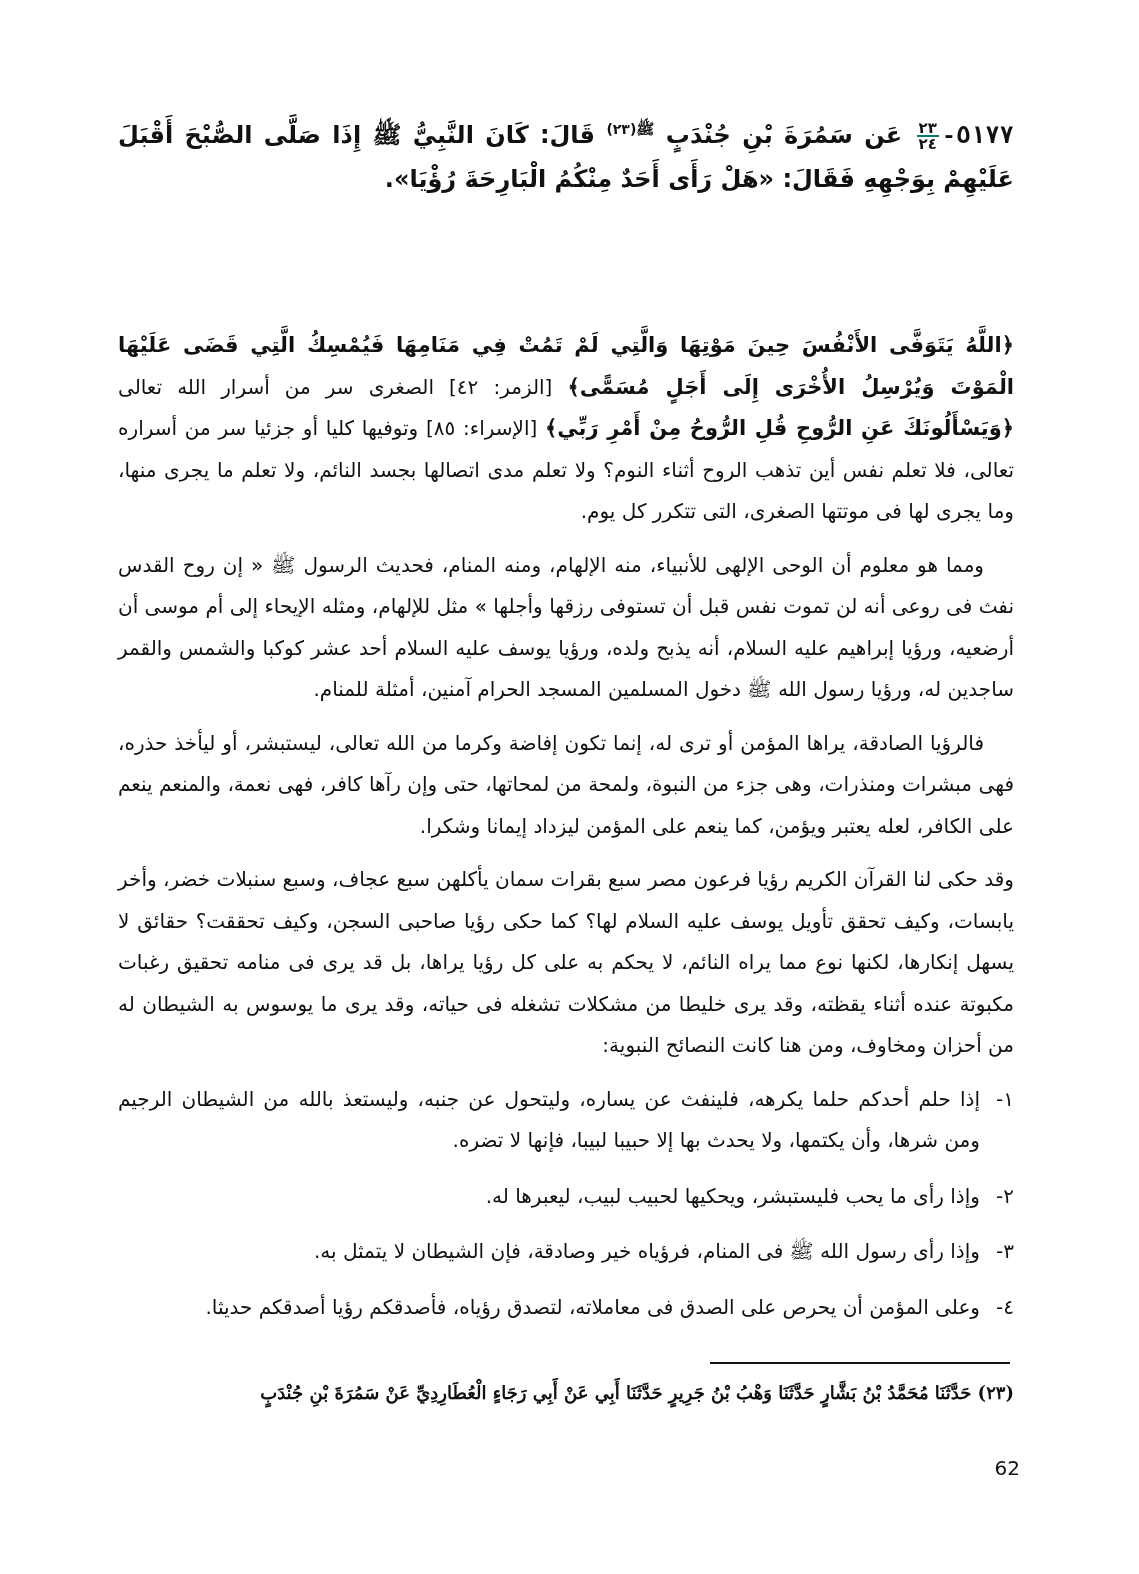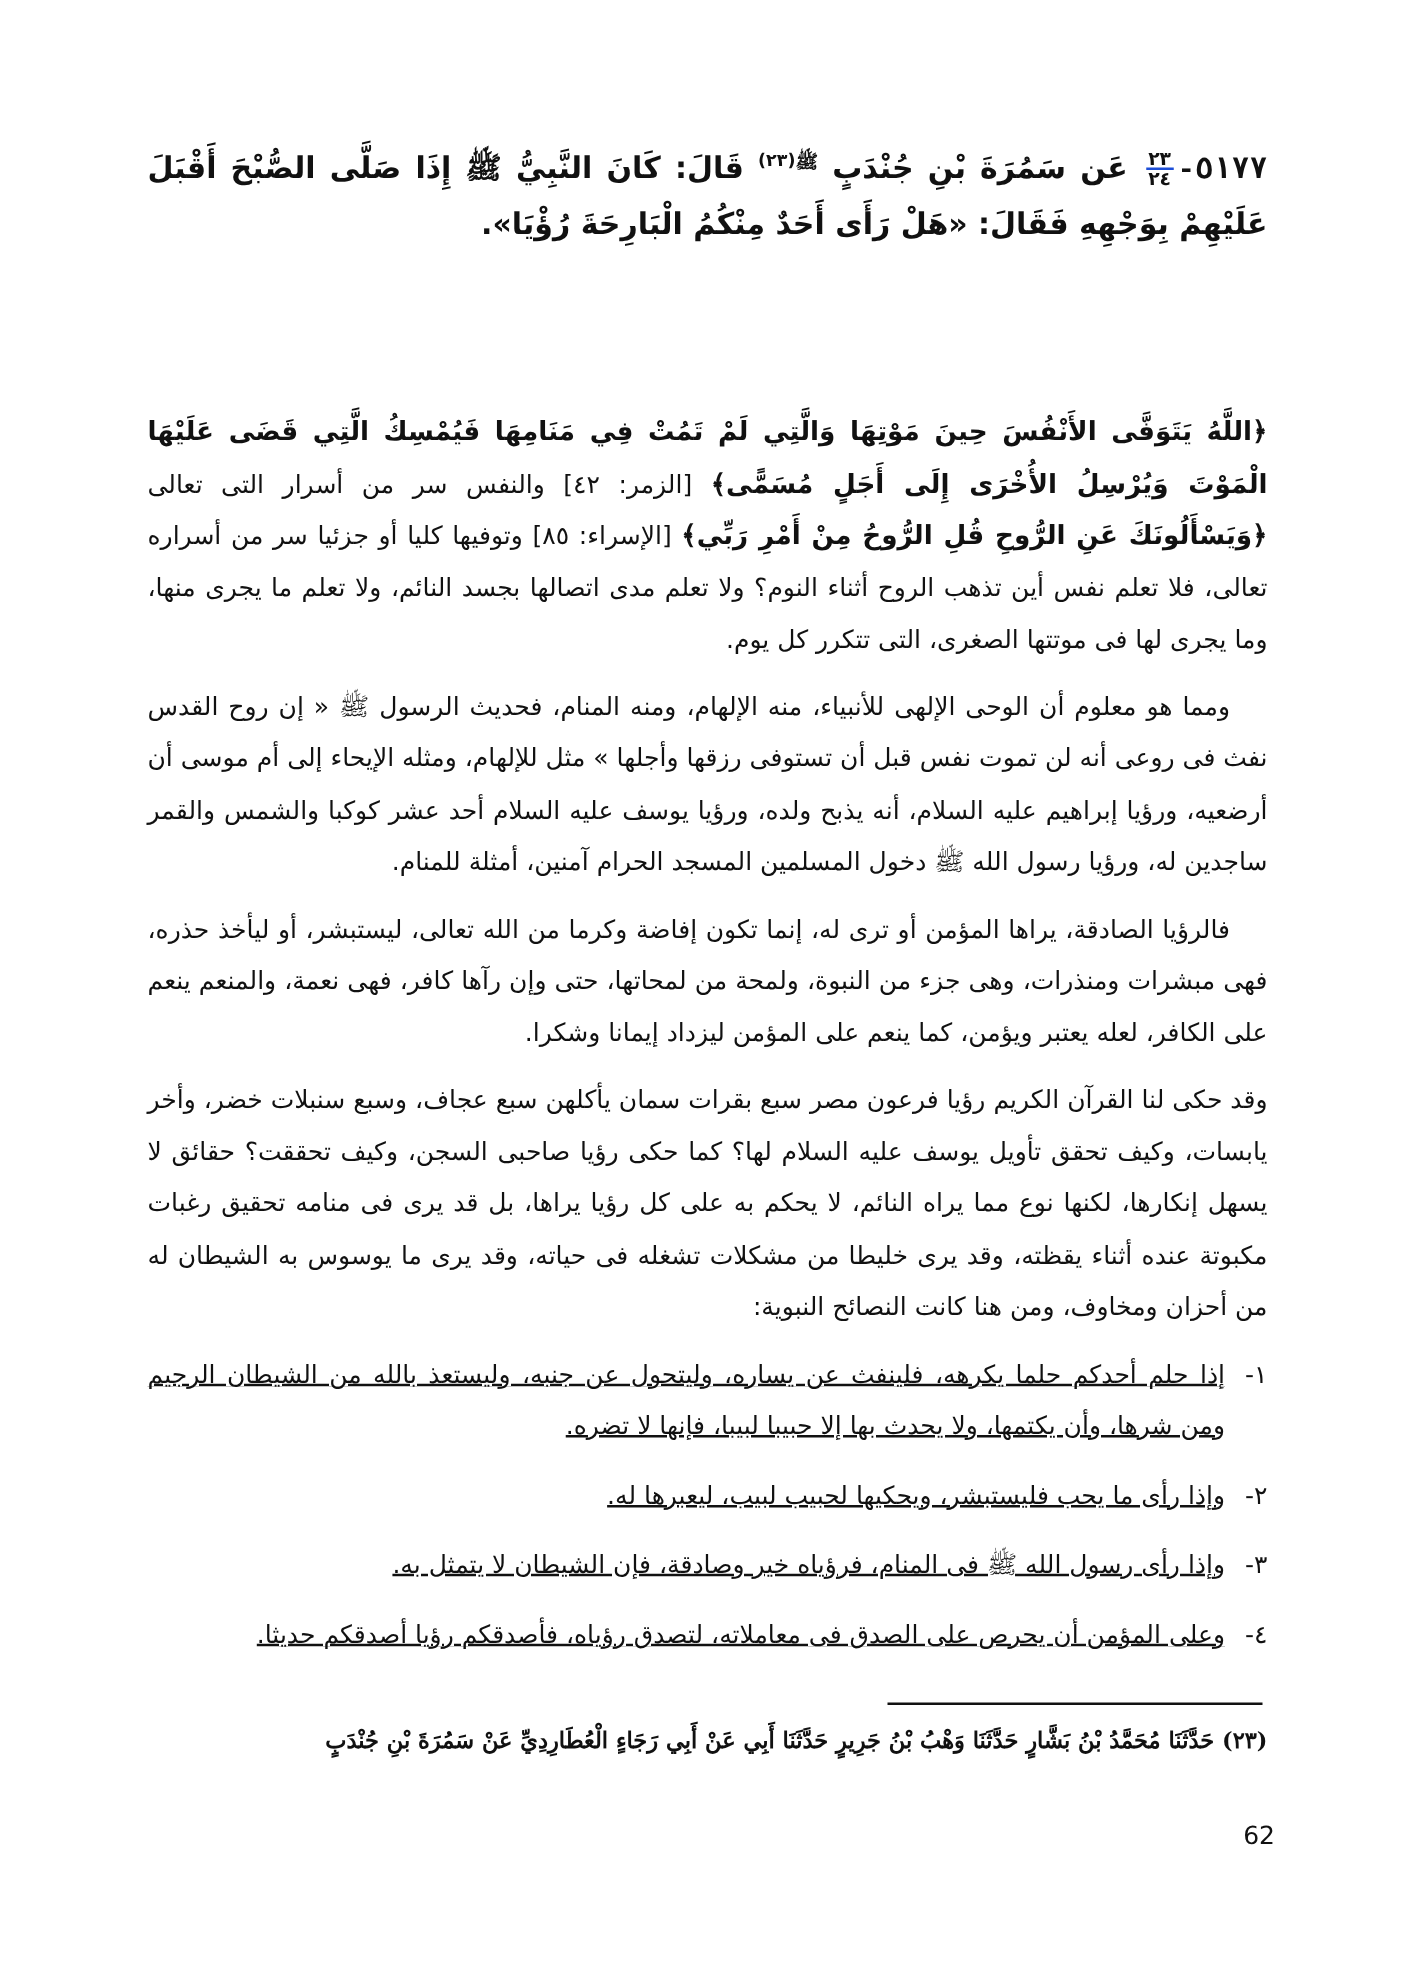--- a/index.html
+++ b/index.html
@@ -16,36 +16,36 @@
       position: absolute; left: 118px; right: 125px; top: 108px;
       font-size: 24px; font-weight: bold; line-height: 42px;
       text-align: justify;
     }
     .hadith .num { font-weight: bold; font-family: Liberation Mono, monospace; }
     .hadith .frac {
       display: inline-block; vertical-align: middle; text-align: center;
       font-size: 15px; line-height: 14px; margin: 0 3px;
     }
     .hadith .frac span { display: block; }
-    .hadith .frac .top { border-bottom: 2px solid #1d4ed8; padding: 0 2px; }
+    .hadith .frac .top { border-bottom: 2px solid #0f766e; padding: 0 2px; }
     .hadith sup, .fn-ref { font-size: 14px; }
     .section-title {
       position: absolute; left: 0; right: 0; top: 238px;
       text-align: center; font-size: 40px; font-weight: bold;
       font-family: "DejaVu Sans", sans-serif; letter-spacing: 1px;
     }
     .body-text {
       position: absolute; left: 118px; right: 125px; top: 325px;
       font-size: 20px; line-height: 41.5px; text-align: justify;
     }
     .body-text p { margin: 0 0 12px 0; }
     .body-text .quran { font-weight: bold; font-size: 21px; margin-top: 32px; }
     .body-text .indent { text-indent: 30px; }
     .list { margin: 0; padding: 0; list-style: none; }
-    .list li { margin: 0 0 14px 0; padding-right: 34px; text-indent: -34px; text-decoration: underline; }
+    .list li { margin: 0 0 14px 0; padding-right: 34px; text-indent: -34px; }
     .list .li-num { display: inline-block; width: 34px; text-indent: 0; }
     .fn-rule {
       position: absolute; left: 710px; width: 300px; top: 1362px;
       height: 0; border-top: 2px solid #111;
     }
     .footnote {
       position: absolute; left: 118px; right: 125px; top: 1378px;
       font-size: 18px; line-height: 30px; font-weight: bold;
       font-family: "DejaVu Serif", serif;
     }
@@ -65,21 +65,21 @@
     <span>عَن سَمُرَةَ بْنِ جُنْدَبٍ</span>
     <span class="saw">ﷺ</span><sup>(٢٣)</sup>
     <span>قَالَ: كَانَ النَّبِيُّ ﷺ إِذَا صَلَّى الصُّبْحَ أَقْبَلَ عَلَيْهِمْ بِوَجْهِهِ فَقَالَ: «هَلْ رَأَى أَحَدٌ مِنْكُمُ الْبَارِحَةَ رُؤْيَا».</span>
   </div>
 
 
   <div class="body-text">
     <p>
       <span class="quran">﴿اللَّهُ يَتَوَفَّى الأَنْفُسَ حِينَ مَوْتِهَا وَالَّتِي لَمْ تَمُتْ فِي مَنَامِهَا فَيُمْسِكُ الَّتِي قَضَى عَلَيْهَا الْمَوْتَ وَيُرْسِلُ الأُخْرَى إِلَى أَجَلٍ مُسَمًّى﴾</span>
       <span>[الزمر: ٤٢]</span>
-      <span>والنفس سر من أسرار التى تعالى</span>
+      <span>الصغرى سر من أسرار الله تعالى</span>
       <span class="quran">﴿وَيَسْأَلُونَكَ عَنِ الرُّوحِ قُلِ الرُّوحُ مِنْ أَمْرِ رَبِّي﴾</span>
       <span>[الإسراء: ٨٥]</span>
       <span>وتوفيها كليا أو جزئيا سر من أسراره تعالى، فلا تعلم نفس أين تذهب الروح أثناء النوم؟ ولا تعلم مدى اتصالها بجسد النائم، ولا تعلم ما يجرى منها، وما يجرى لها فى موتتها الصغرى، التى تتكرر كل يوم.</span>
     </p>
     <p class="indent">ومما هو معلوم أن الوحى الإلهى للأنبياء، منه الإلهام، ومنه المنام، فحديث الرسول ﷺ « إن روح القدس نفث فى روعى أنه لن تموت نفس قبل أن تستوفى رزقها وأجلها » مثل للإلهام، ومثله الإيحاء إلى أم موسى أن أرضعيه، ورؤيا إبراهيم عليه السلام، أنه يذبح ولده، ورؤيا يوسف عليه السلام أحد عشر كوكبا والشمس والقمر ساجدين له، ورؤيا رسول الله ﷺ دخول المسلمين المسجد الحرام آمنين، أمثلة للمنام.</p>
     <p class="indent">فالرؤيا الصادقة، يراها المؤمن أو ترى له، إنما تكون إفاضة وكرما من الله تعالى، ليستبشر، أو ليأخذ حذره، فهى مبشرات ومنذرات، وهى جزء من النبوة، ولمحة من لمحاتها، حتى وإن رآها كافر، فهى نعمة، والمنعم ينعم على الكافر، لعله يعتبر ويؤمن، كما ينعم على المؤمن ليزداد إيمانا وشكرا.</p>
     <p>وقد حكى لنا القرآن الكريم رؤيا فرعون مصر سبع بقرات سمان يأكلهن سبع عجاف، وسبع سنبلات خضر، وأخر يابسات، وكيف تحقق تأويل يوسف عليه السلام لها؟ كما حكى رؤيا صاحبى السجن، وكيف تحققت؟ حقائق لا يسهل إنكارها، لكنها نوع مما يراه النائم، لا يحكم به على كل رؤيا يراها، بل قد يرى فى منامه تحقيق رغبات مكبوتة عنده أثناء يقظته، وقد يرى خليطا من مشكلات تشغله فى حياته، وقد يرى ما يوسوس به الشيطان له من أحزان ومخاوف، ومن هنا كانت النصائح النبوية:</p>
 
     <ul class="list">
       <li><span class="li-num">١-</span><span>إذا حلم أحدكم حلما يكرهه، فلينفث عن يساره، وليتحول عن جنبه، وليستعذ بالله من الشيطان الرجيم ومن شرها، وأن يكتمها، ولا يحدث بها إلا حبيبا لبيبا، فإنها لا تضره.</span></li>

